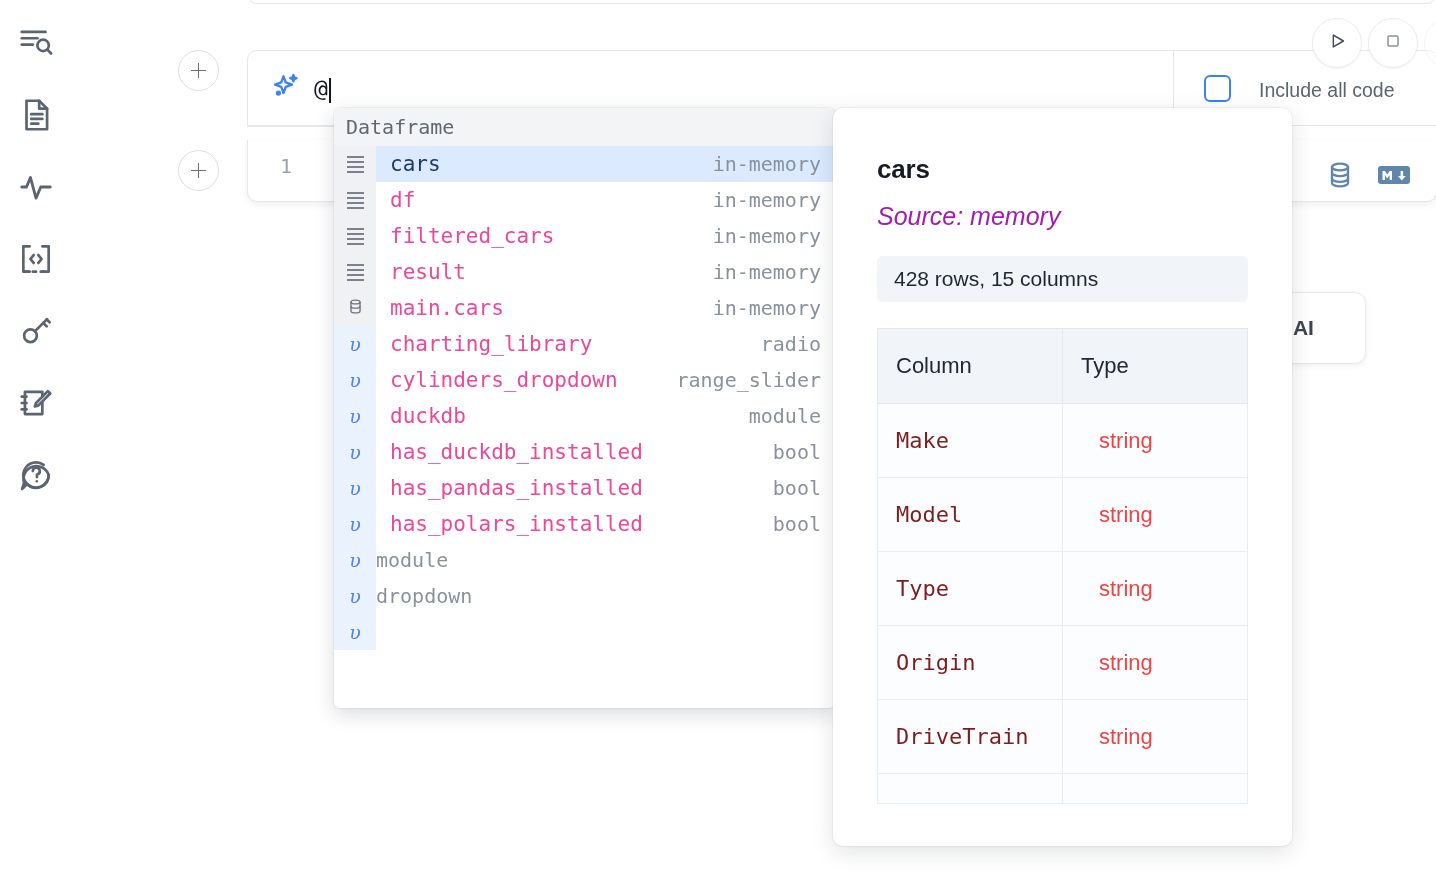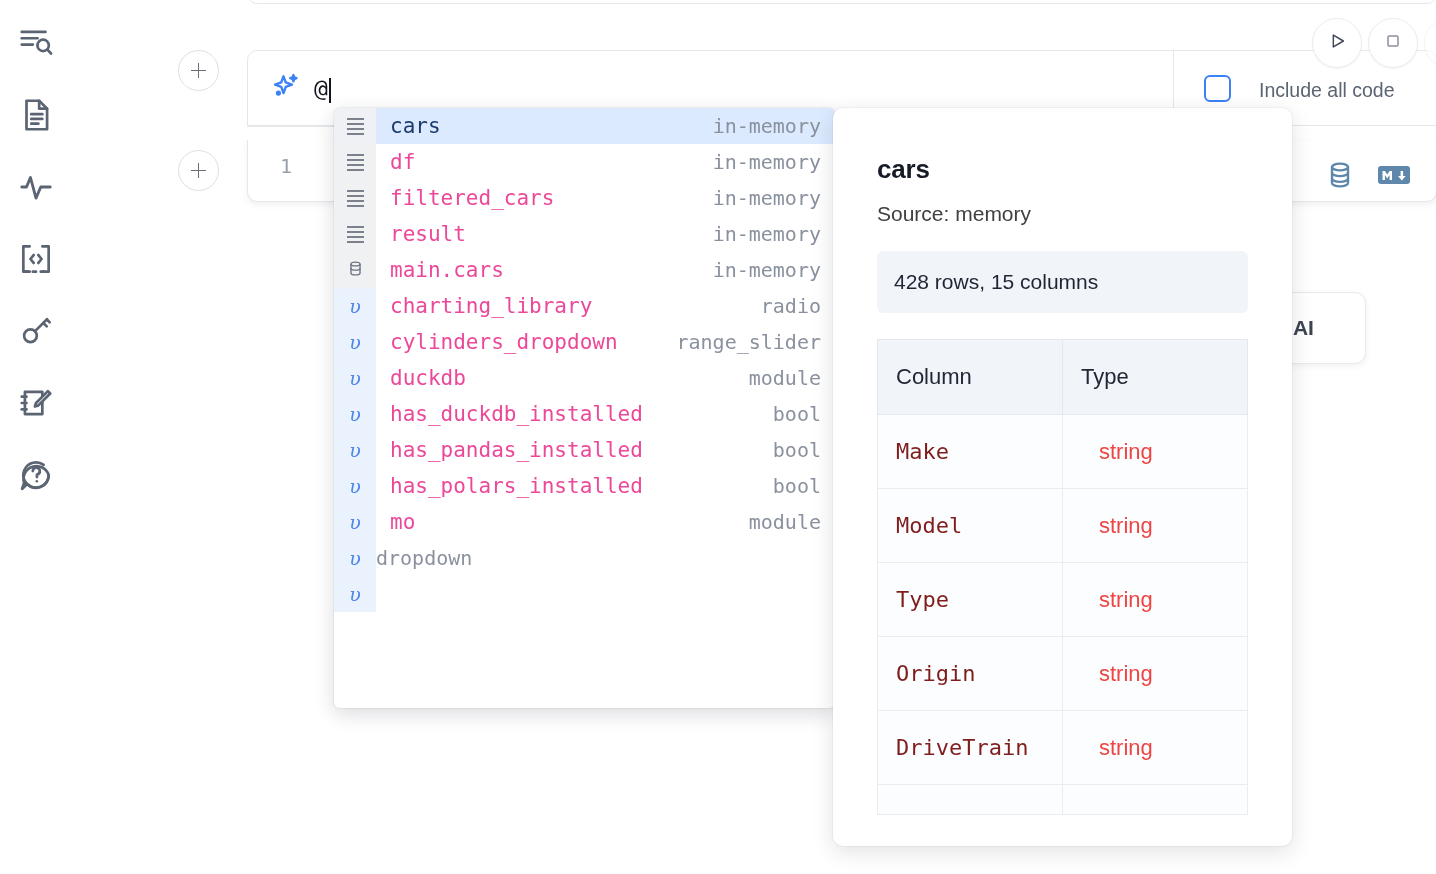--- a/index.html
+++ b/index.html
@@ -258,26 +258,27 @@
     z-index: 20;
     padding: 46px 44px 0 44px;
   }
   .pv-title {
     font-size: 26px; font-weight: 700;
     color: #161b26;
     letter-spacing: -0.2px;
   }
   .pv-source {
     margin-top: 17px;
-    font-size: 21px;
-    color: #404040;
+    font-size: 25px;
+    color: #a21caf;
+    font-style: italic;
   }
   .pv-shape {
     margin-top: 25px;
-    height: 62px;
+    height: 46px;
     background: #f1f4f8;
     border-radius: 6px;
     display: flex; align-items: center;
     padding-left: 17px;
     font-size: 21px;
     color: #1e2533;
   }
   .pv-table {
     margin-top: 26px;
     width: 100%;
@@ -454,20 +455,21 @@
         <path d="M23.6 8h2.5v5h2.6l-3.9 4.4L21 13h2.6z" fill="#fff"></path>
       </svg>
     </span>
   </div>
 
   <div class="ai-pill">
     <span class="ai-pill-text">h AI</span>
   </div>
 
   <div class="ac" id="ac-list">
+      <div class="ac-group">Dataframe</div>
       <div class="ac-item sel">
         <div class="ac-ico">
           <span class="hamb">
             <i></i>
             <i></i>
             <i></i>
             <i></i>
           </span>
         </div>
         <div class="ac-name">cars</div>
@@ -545,21 +547,20 @@
         <div class="ac-name">has_pandas_installed</div>
         <div class="ac-kind">bool</div>
       </div>
       <div class="ac-item var">
         <div class="ac-ico">υ</div>
         <div class="ac-name">has_polars_installed</div>
         <div class="ac-kind">bool</div>
       </div>
       <div class="ac-item var">
         <div class="ac-ico">υ</div>
-        <div class="ac-name">mo</div>
         <div class="ac-kind">module</div>
       </div>
       <div class="ac-item var">
         <div class="ac-ico">υ</div>
         <div class="ac-kind">dropdown</div>
       </div>
       <div class="ac-item var">
         <div class="ac-ico">υ</div>
         <div class="ac-name"></div>
         <div class="ac-kind"></div>

